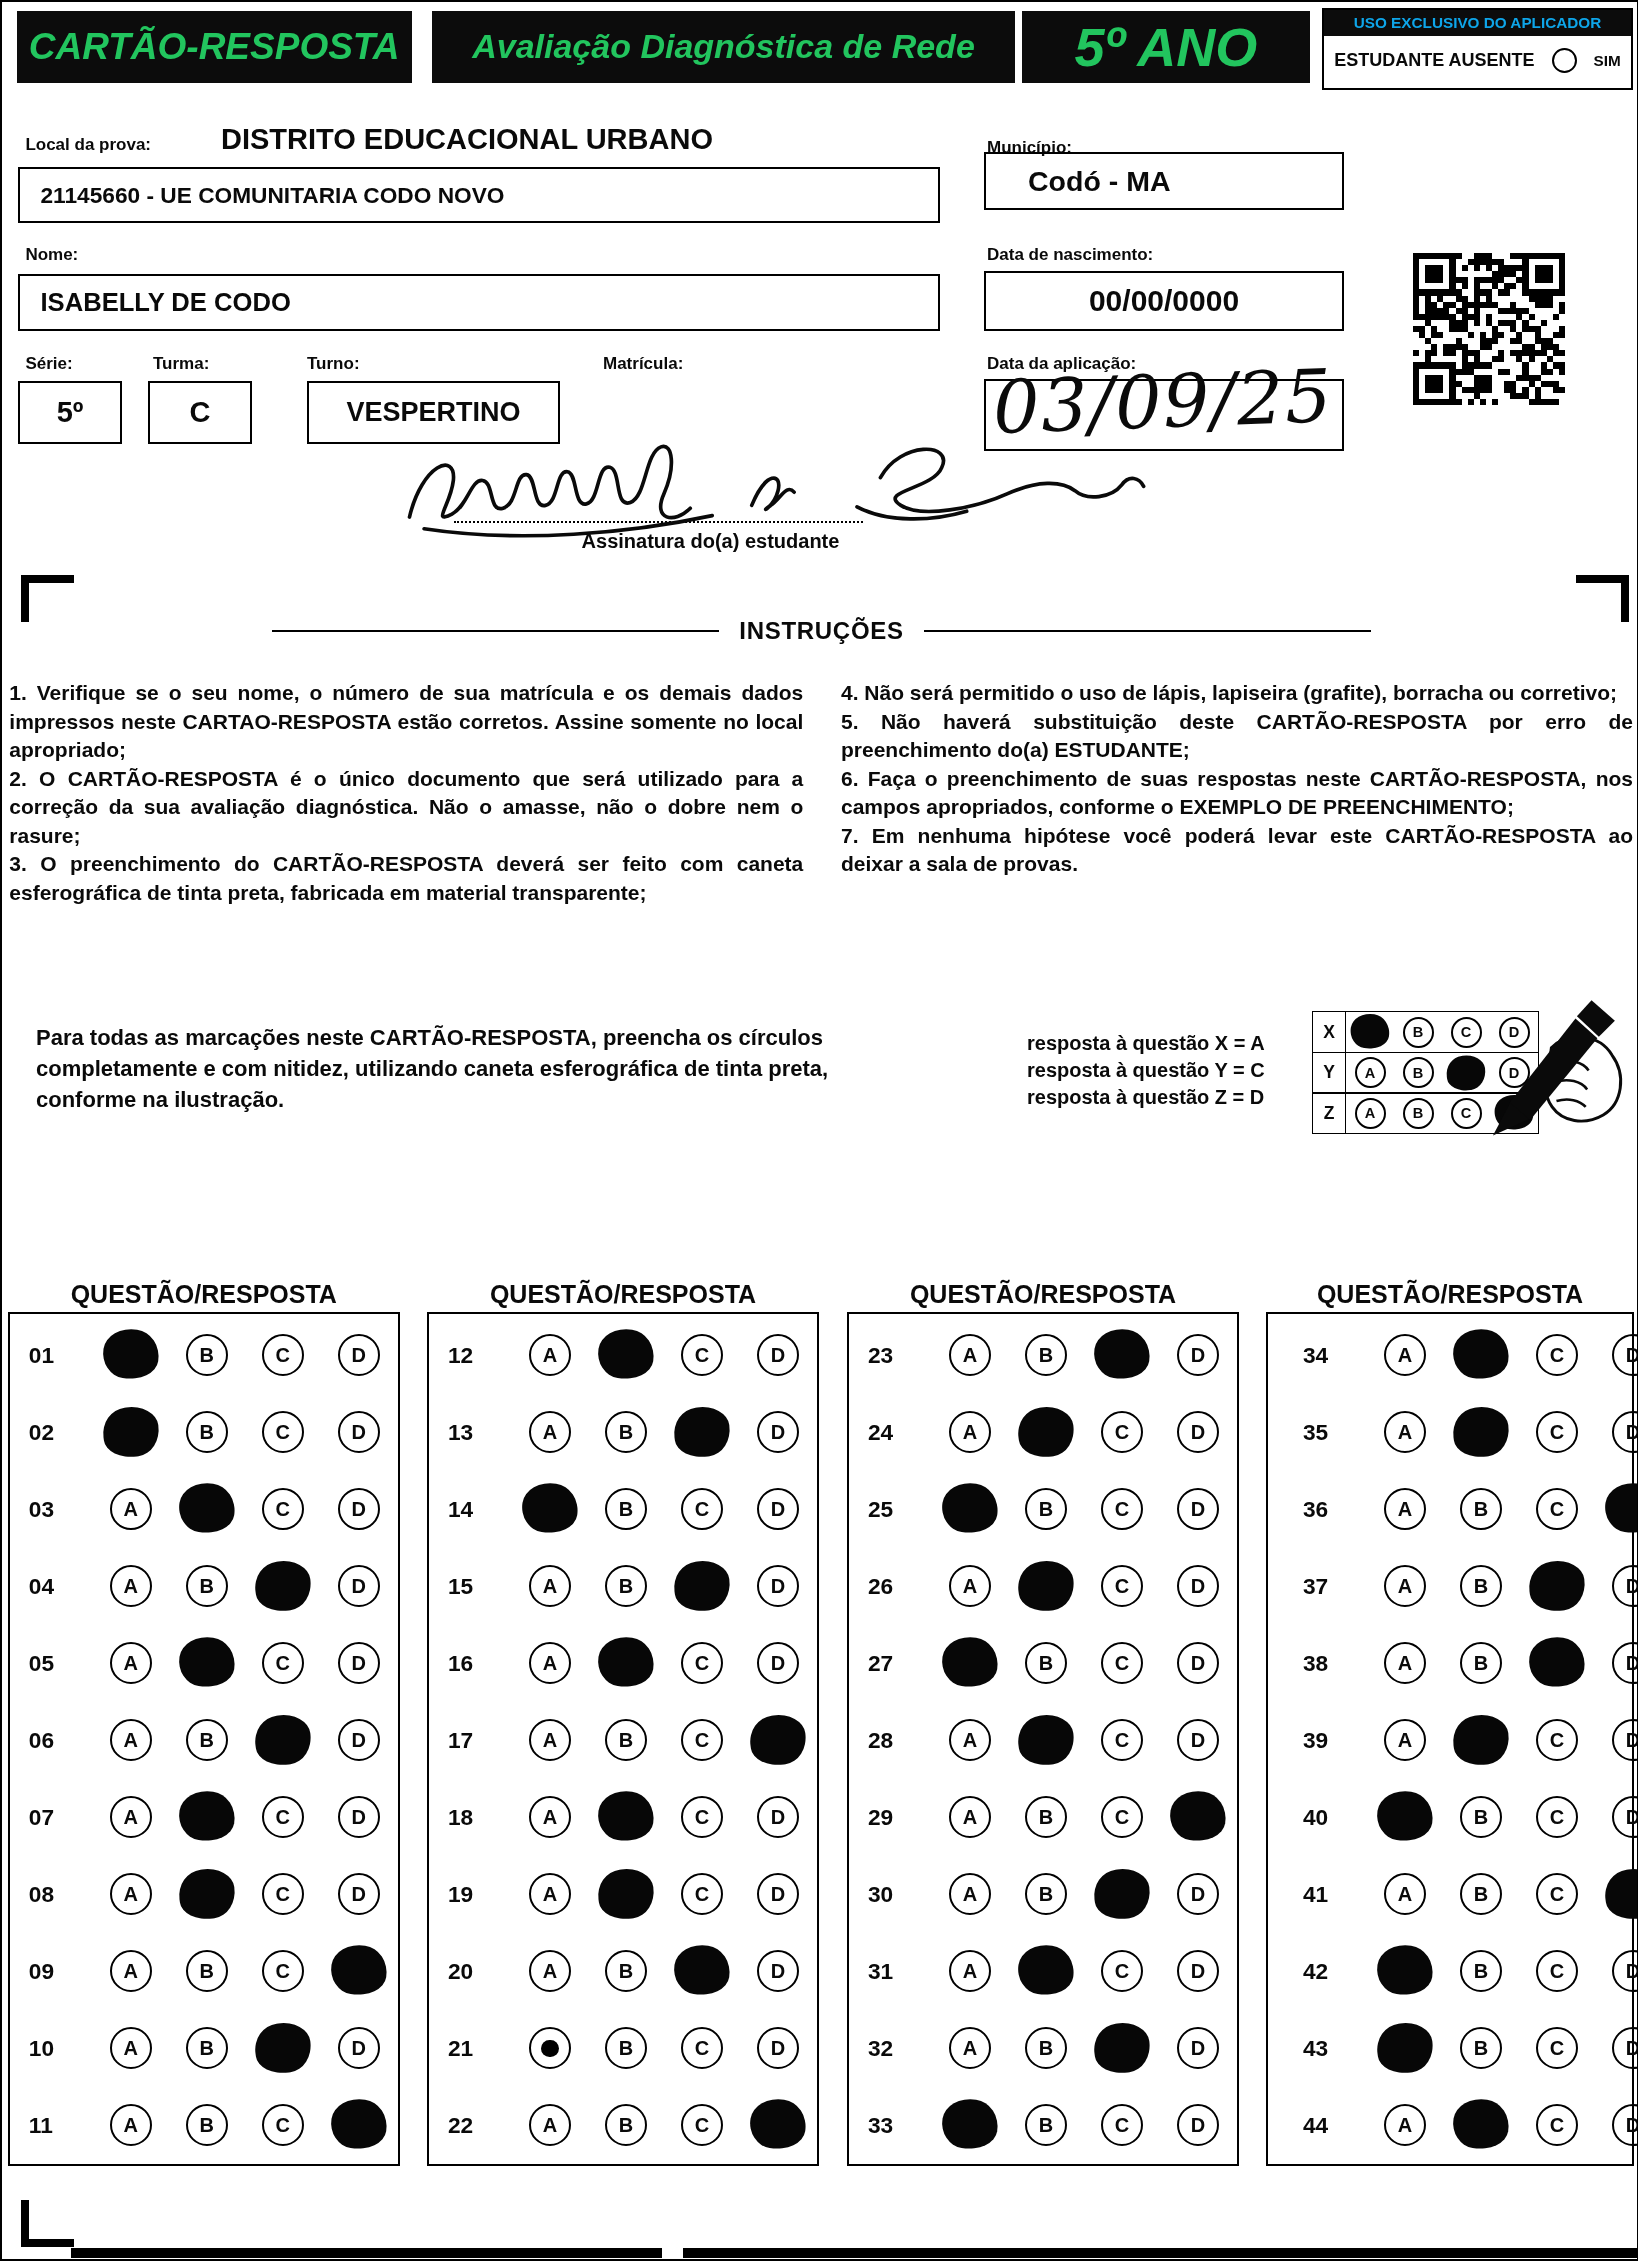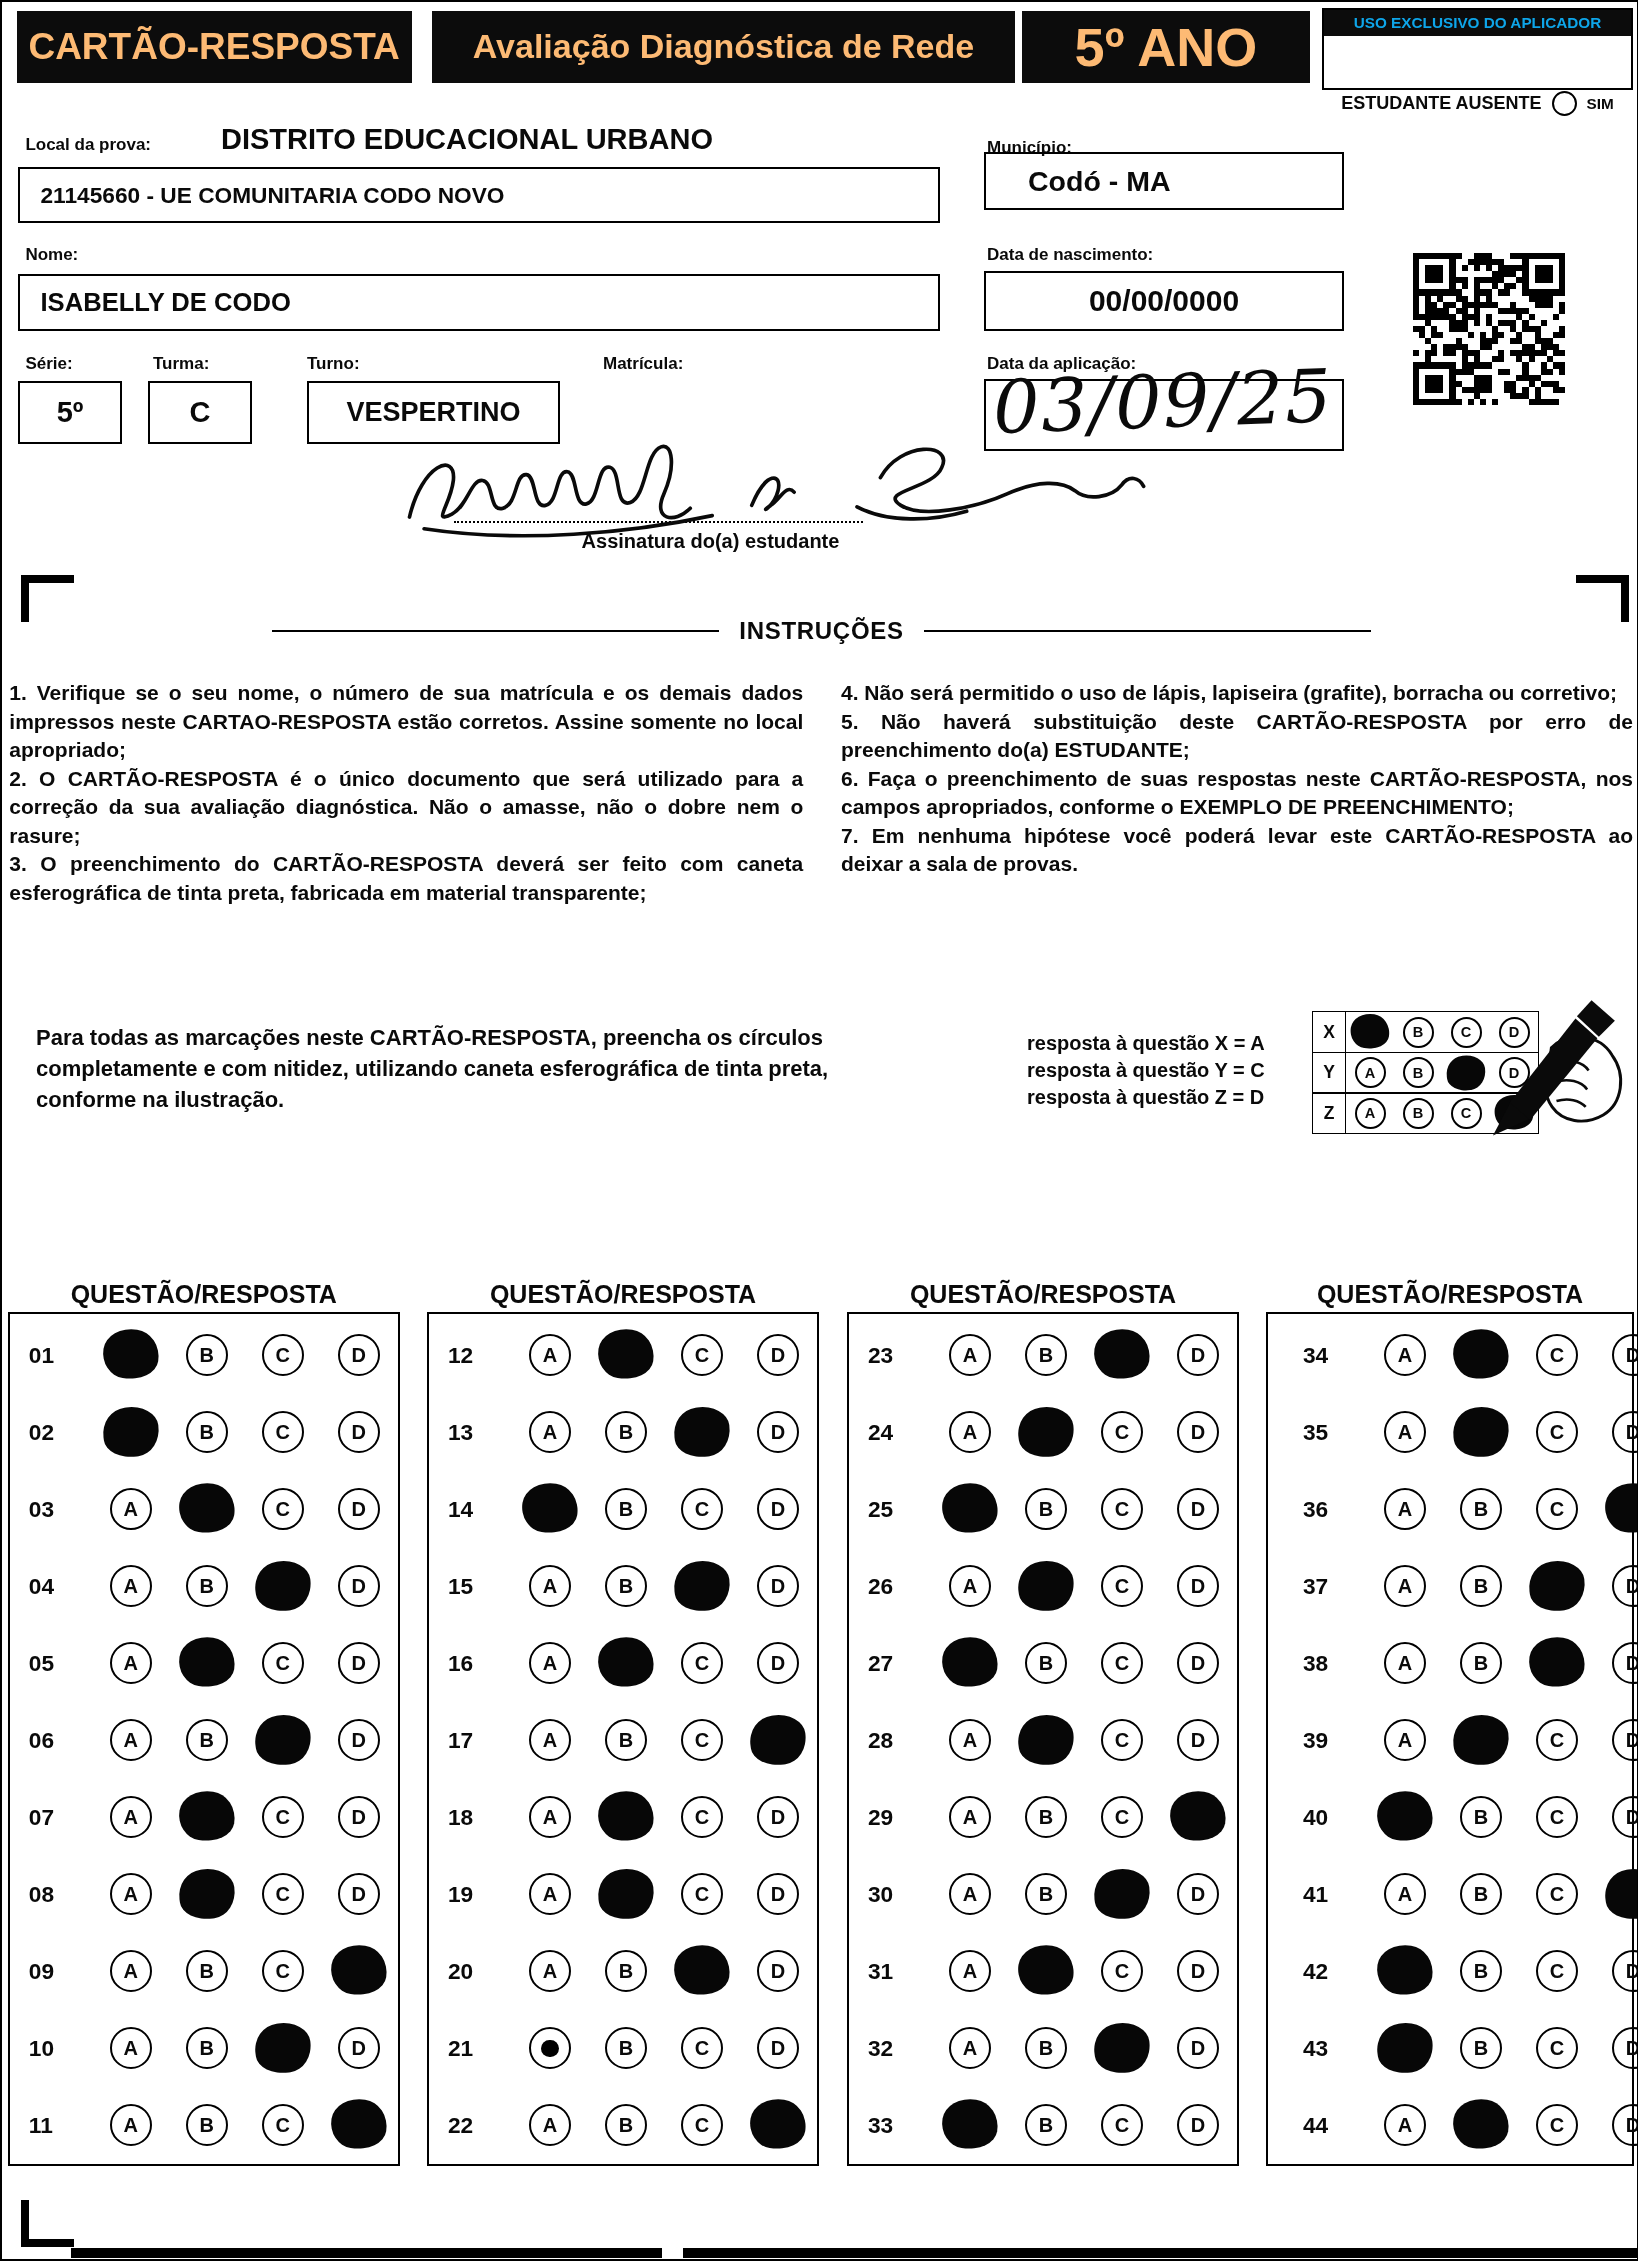--- a/index.html
+++ b/index.html
@@ -1,28 +1,28 @@
 <!DOCTYPE html>
 <html style="font-size:11.7px"><head>
 <meta charset="utf-8">
 <style>
   html,body{margin:0;padding:0;background:#d9d9d9;}
   .page{position:relative;width:1639px;height:2261px;background:#fff;border:2.2px solid #000;
         box-sizing:border-box;font-family:"Liberation Sans",sans-serif;color:#0a0a0a;overflow:hidden;}
 
   
-  .hdr-box{position:absolute;background:#0c0c0c;color:#fdba74;display:flex;align-items:center;
-           justify-content:center;font-weight:bold;}
+  .hdr-box{position:absolute;background:#0c0c0c;color:#22c55e;display:flex;align-items:center;
+           justify-content:center;font-weight:bold;font-style:italic;}
   #card-title{left:14.6px;top:8.8px;width:395px;height:72px;font-size:37px;}
   #exam-title{left:430px;top:8.8px;width:583px;height:72px;font-size:34px;}
   #grade{left:1020px;top:8.8px;width:288px;height:72px;font-size:54px;}
   #aplicador{position:absolute;left:1320px;top:5.8px;width:311px;height:82px;border:2.2px solid #000;box-sizing:border-box;}
   #aplicador .strip{background:#0c0c0c;color:#0ea5e9;height:26px;display:flex;align-items:center;justify-content:center;
                     font-weight:bold;font-size:15.3px;}
-  #aplicador .row{height:50px;display:flex;align-items:center;justify-content:center;gap:10px;font-weight:bold;font-size:18px;margin-top:43px;}
+  #aplicador .row{height:50px;display:flex;align-items:center;justify-content:center;gap:17px;font-weight:bold;font-size:18px;}
   .circle{width:25px;height:25px;border:2.2px solid #000;border-radius:50%;box-sizing:border-box;flex:none;}
   #aplicador .sim{font-size:15.3px;}
 
   
   .lbl{position:absolute;font-weight:bold;font-size:17px;}
   .fbox{position:absolute;border:2.2px solid #000;box-sizing:border-box;display:flex;align-items:center;font-weight:bold;}
   #lbl-local{left:23.4px;top:133px;}
   #val-local{position:absolute;left:219px;top:121px;font-weight:bold;font-size:29px;}
   #lbl-municipio{left:985px;top:136px;}
   #box-school{left:16px;top:165px;width:922px;height:56px;padding-left:20.5px;font-size:22.7px;}

